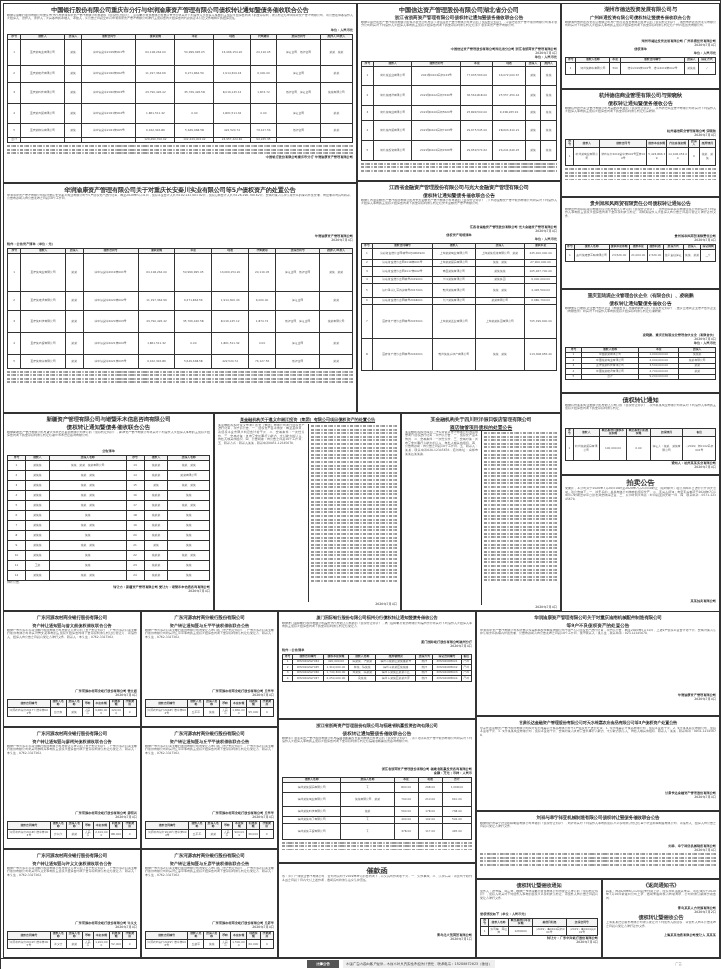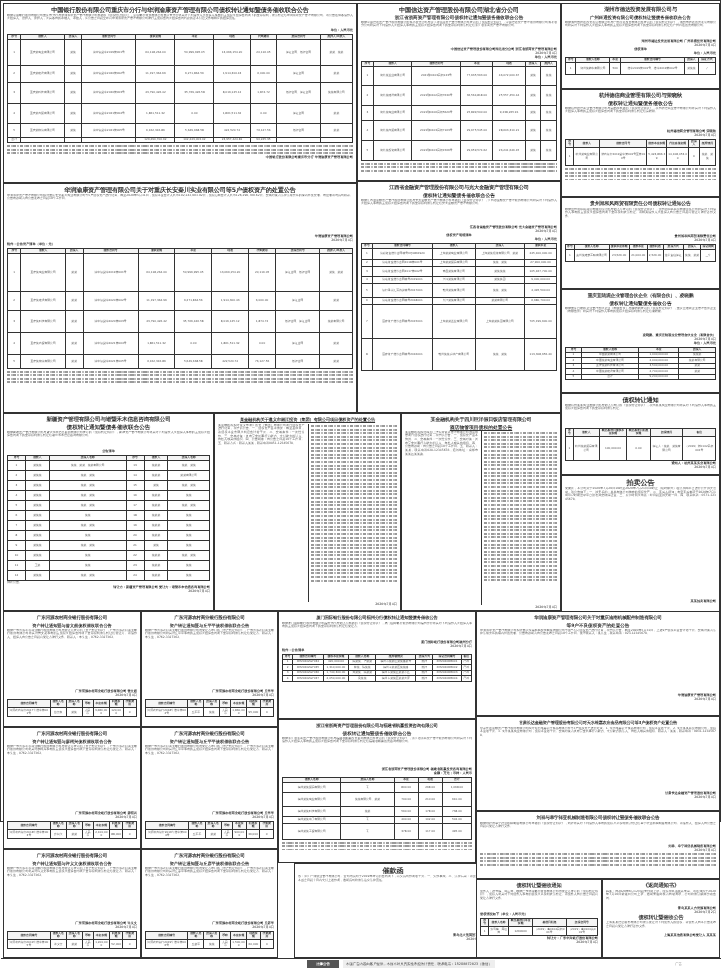--- a/index.html
+++ b/index.html
@@ -1,18 +1,18 @@
 <!DOCTYPE html>
 <html><head>
 <meta charset="utf-8">
 <style>
   *{box-sizing:border-box;margin:0;padding:0;}
   html,body{width:721px;height:969px;background:#fff;overflow:hidden;}
   body{font-family:"DejaVu Sans","Liberation Sans",sans-serif;color:#222;font-size:3px;line-height:3.6px;position:relative;}
-  .page{position:absolute;left:0;top:0;width:721px;height:822px;border:1px solid #333;}
+  .page{position:absolute;left:0;top:0;width:721px;height:969px;border:1px solid #333;}
   .box{position:absolute;border:1.5px solid #333;background:#fff;overflow:hidden;padding:2px 3px;}
   .title{font-weight:bold;color:#333;text-align:center;font-size:6.2px;line-height:7.5px;letter-spacing:-0.2px;white-space:nowrap;overflow:hidden;}
   .title.big{font-size:7.2px;line-height:9px;}
   .sub{font-weight:bold;color:#333;text-align:center;font-size:5.6px;line-height:7px;white-space:nowrap;overflow:hidden;}
   .body{color:#555;font-size:3px;line-height:3.7px;text-align:justify;word-break:break-all;overflow:hidden;}
   .sign{color:#333;font-weight:bold;text-align:right;font-size:3.2px;line-height:4px;}
   .date{color:#333;text-align:right;font-size:3.2px;line-height:4px;}
   .lbl{color:#333;font-weight:bold;font-size:3.2px;line-height:4px;}
   table.grid{border-collapse:collapse;width:100%;margin-top:2px;}
   table.grid td,table.grid th{border:0.8px solid #333;font-size:2.8px;line-height:3.4px;color:#555;padding:0.5px 1px;vertical-align:middle;text-align:center;word-break:break-all;}
@@ -1066,21 +1066,21 @@
           </tr>
     </tbody>
       </table>
     <div class="lines" style="height:10px;">
         <span></span>
         <span></span>
         <span></span>
       </div>
   </div>
 
-  <div class="box" style="left:293px;top:862px;width:198px;height:95px;">
+  <div class="box" style="left:277px;top:862px;width:198px;height:95px;">
     <div class="title big">催款函</div>
     <div class="body" style="height:58px;">致：湛江广润物业管理有限公司。贵司与我司于2019年签订的合同项下，尚欠我司款项若干元。一、欠款事实。二、法律后果：请贵司于收到本函之日起十日内支付上述款项，逾期我司将依法追究法律责任。</div>
     <div class="sign">青岛北大荒商贸有限公司</div>
     <div class="date">2020年7月1日</div>
   </div>
 
   <div class="box" style="left:475px;top:610px;width:244px;height:105px;">
     <div class="title" style="font-size:4.6px;">华润渝康资产管理有限公司关于对重庆渝南机械配件制造有限公司</div>
     <div class="sub" style="font-size:4.6px;">等9户不良债权资产的处置公告</div>
     <div class="body" style="height:64px;">华润渝康资产管理有限公司拟对重庆渝南机械配件制造有限公司等9户不良债权资产进行处置，现予以公告。截至2020年5月31日，上述9户债权本金合计若干元。交易对象为法律法规允许的境内外投资者。公告有效期为自公告发布之日起10个工作日。受理联系人：某先生，联系电话：023-12345678。</div>

